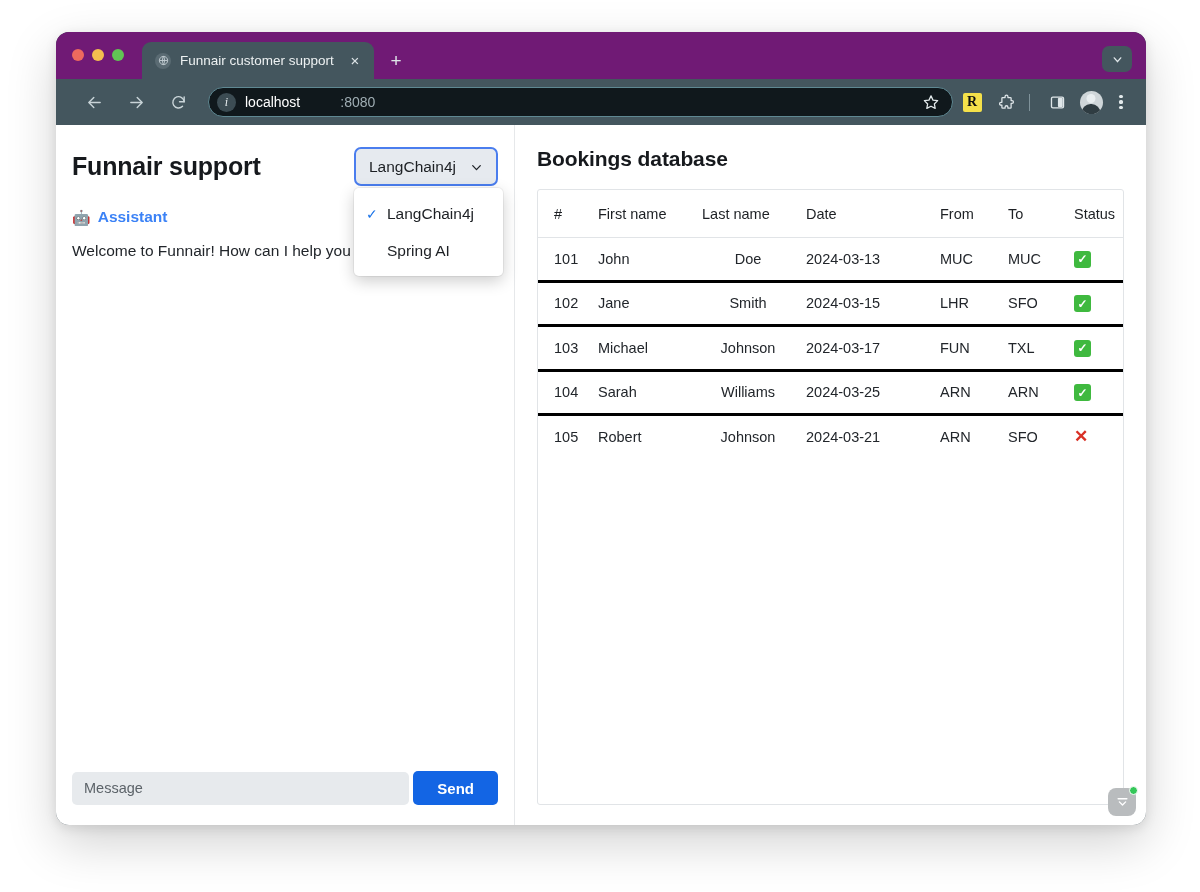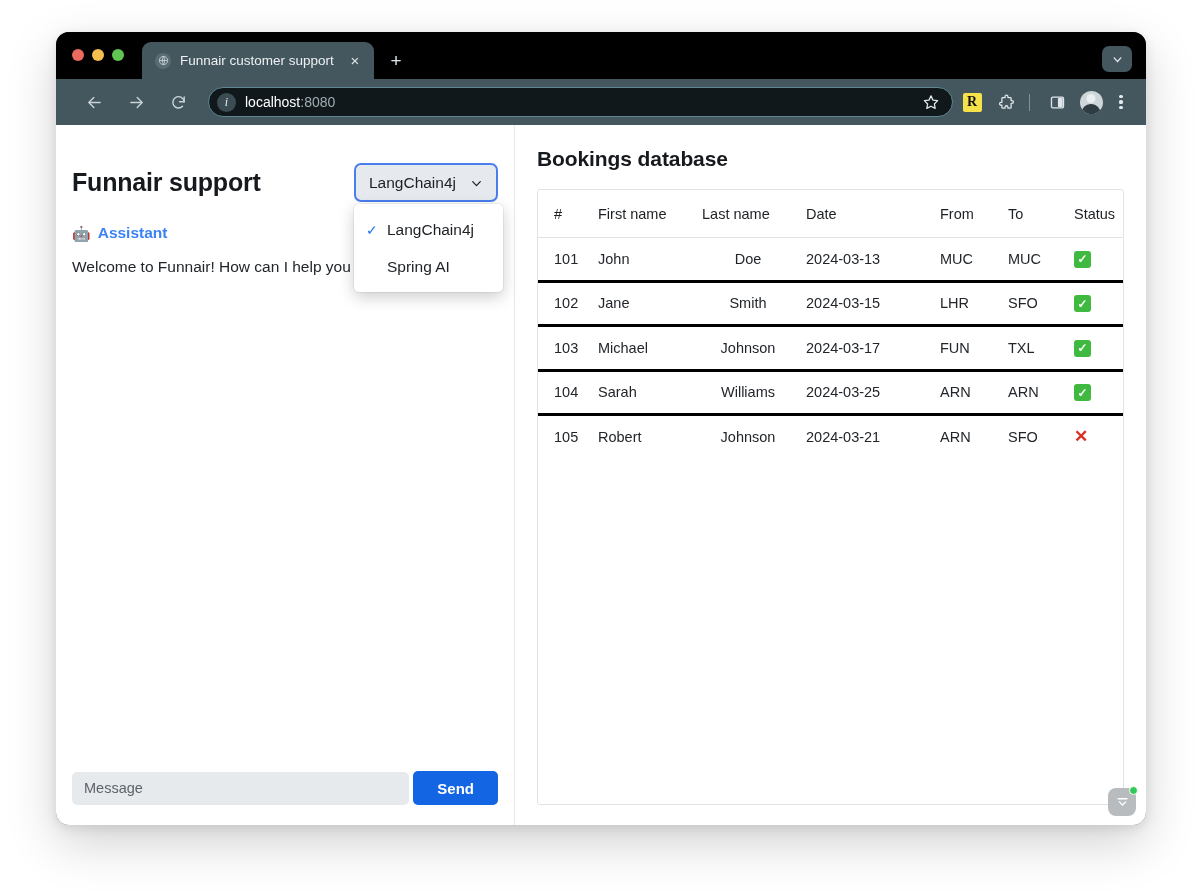--- a/index.html
+++ b/index.html
@@ -24,21 +24,21 @@
     background: #37474f;
     box-shadow: 0 18px 50px rgba(0,0,0,0.18), 0 3px 12px rgba(0,0,0,0.10);
     overflow: hidden;
     display: flex;
     flex-direction: column;
   }
 
   
   #tab-strip {
     height: 47px;
-    background: #000000;
+    background: #701a75;
     display: flex;
     align-items: flex-end;
     padding-left: 16px;
     position: relative;
     flex: 0 0 auto;
   }
   #traffic-lights {
     display: flex;
     gap: 8px;
     align-items: center;
@@ -150,21 +150,21 @@
     flex: 0 0 auto;
   }
   #url-text {
     flex: 1;
     color: #ffffff;
     font-size: 14px;
     white-space: nowrap;
     overflow: hidden;
     min-width: 0;
   }
-  #url-text .url-port { color: #9fadb3; }
+  #url-text .url-port { color: #9fadb3; padding-left: 40px; }
   #bookmark-star {
     width: 22px; height: 22px;
     display: flex; align-items: center; justify-content: center;
     color: #e2e9eb;
     flex: 0 0 auto;
   }
   #bookmark-star svg { width: 16px; height: 16px; }
 
   .toolbar-icon {
     width: 30px; height: 30px;
@@ -251,21 +251,20 @@
     position: relative;
     min-height: 0;
   }
   #chat-header {
     display: flex;
     align-items: center;
     justify-content: space-between;
     gap: 10px;
     margin-bottom: 22px;
     flex: 0 0 auto;
-    margin-top: 16px;
   }
   #chat-title {
     font-size: 25px;
     font-weight: bold;
     color: #16191d;
     letter-spacing: -0.2px;
   }
 
   
   #model-select-wrap { position: relative; flex: 0 0 auto; }

